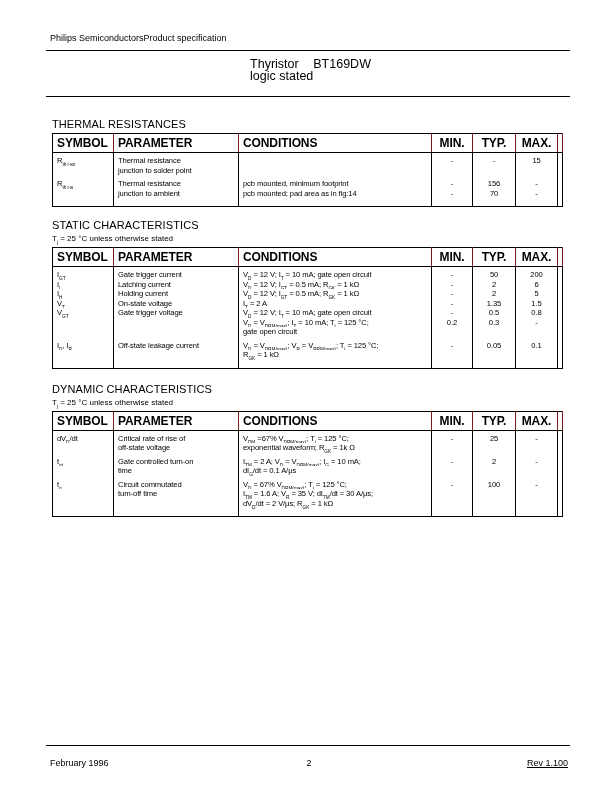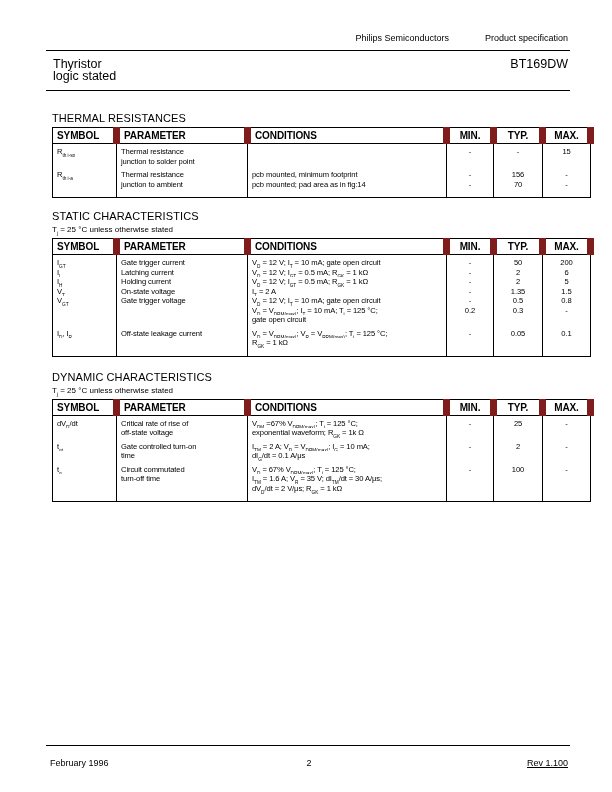--- a/index.html
+++ b/index.html
@@ -5,30 +5,29 @@
   html, body { margin: 0; padding: 0; background: #ffffff; }
   .page {
     width: 612px; height: 792px; box-sizing: border-box;
     background: #ffffff; color: #000;
     font-family: "Liberation Sans", sans-serif;
     position: relative;
     padding: 33px 42px 0 46px;
   }
   
   .masthead {
-    display: flex; justify-content: flex-end;
+    display: flex; justify-content: flex-start;
     font-size: 9px; line-height: 10px;
     padding: 0 2px 7px 4px;
     border-bottom: 1px solid #000;
-    gap: 36px;
   }
   
   .titlebar {
-    display: flex; justify-content: space-between; align-items: flex-start;
-    padding: 7px 2px 8px 7px;
+    display: flex; justify-content: center; align-items: flex-start;
+    padding: 7px 2px 14px 7px;
     border-bottom: 1.2px solid #000;
   }
   .doc-title { font-size: 12.5px; line-height: 12px; }
   .part-no { font-size: 12.5px; line-height: 12px; }
   
   .sec { margin: 0 0 0 6px; }
   .sec-thermal { margin-top: 21px; }
   .sec-static  { margin-top: 12px; }
   .sec-dynamic { margin-top: 14px; }
   .sec-h {
@@ -37,22 +36,22 @@
   }
   .note { font-size: 8px; margin: 0 0 4px 0; line-height: 9px; }
   
   table.spec {
     border-collapse: collapse; table-layout: fixed;
     width: 511px;
     border: 1.5px solid #000;
     font-size: 7.6px; letter-spacing: -0.1px;
   }
   table.spec th {
-    font-size: 10px; font-weight: bold;
-    border-right: 7px solid #7f1d1d;
+    font-size: 12px; font-weight: bold;
+    border-right: 1px solid #7f1d1d;
     border-bottom: 1.5px solid #000;
     padding: 2px 4px; text-align: center;
     white-space: nowrap; overflow: hidden;
   }
   table.spec th:nth-child(-n+3) { text-align: left; }
   table.spec th:nth-child(1) { width: 52px; }
   table.spec th:nth-child(2) { width: 116px; }
   table.spec th:nth-child(3) { width: 184px; }
   table.spec th:nth-child(4) { width: 32px; }
   table.spec th:nth-child(5) { width: 34px; }

